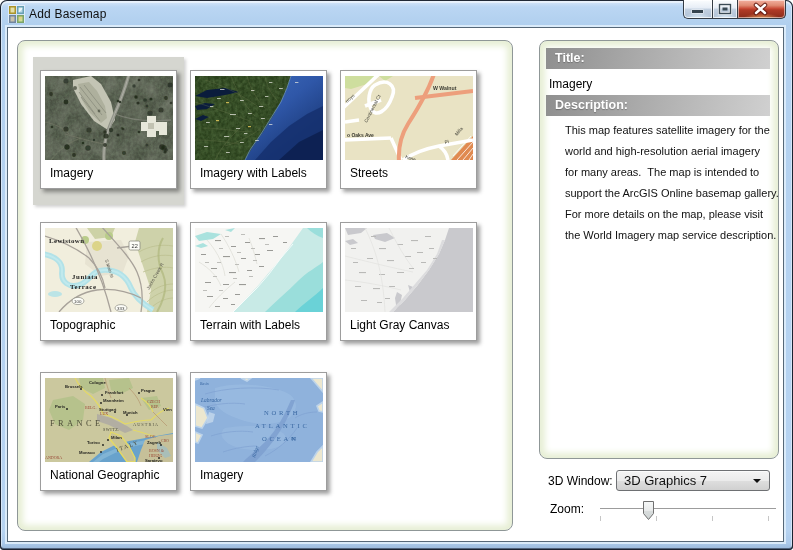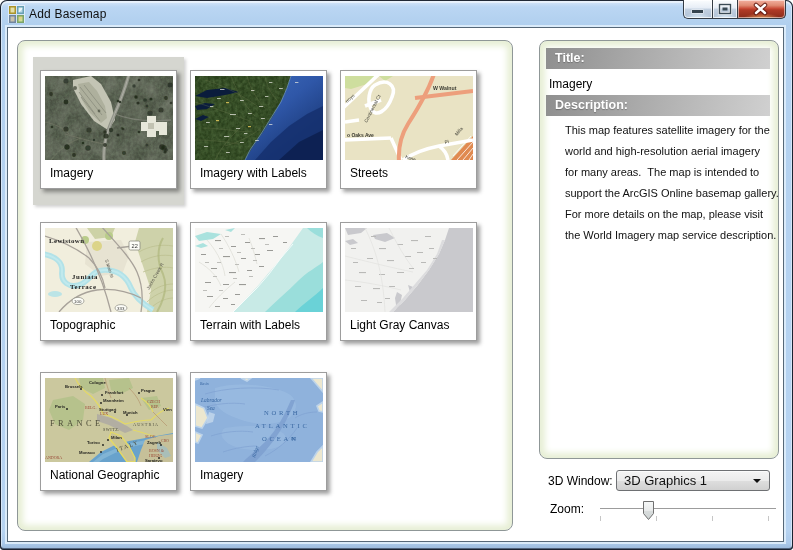--- a/index.html
+++ b/index.html
@@ -566,21 +566,21 @@
 <text x="5" y="7" font-size="3.8" font-style="italic">Basin</text>
 <text x="60" y="80" font-size="5.2" font-style="italic" transform="rotate(-72 60 80)">Ridge</text>
 <text x="96" y="62" font-size="3.6" font-style="italic">BR.</text>
 </g>
 </svg>
       <div class="lbl">Imagery</div>
     </div>
 
   <div class="flabel" style="left:548px;top:474px;">3D Window:</div>
   <div id="combo">
-      <div class="txt">3D Graphics 1</div>
+      <div class="txt">3D Graphics 7</div>
       <div class="arr"></div>
     </div>
   <div class="flabel" style="left:550px;top:502px;">Zoom:</div>
   <div id="track"></div>
   <div class="tick" style="left:600px;"></div>
   <div class="tick" style="left:656px;"></div>
   <div class="tick" style="left:712px;"></div>
   <div class="tick" style="left:768px;"></div>
   <svg style="position:absolute;left:642px;top:500px;" width="13" height="22" viewBox="0 0 13 22">
     <path d="M1.5 1.5 h10 v12 l-5 6 l-5 -6 z" fill="url(#thg)" stroke="#707070" stroke-width="1"></path>

